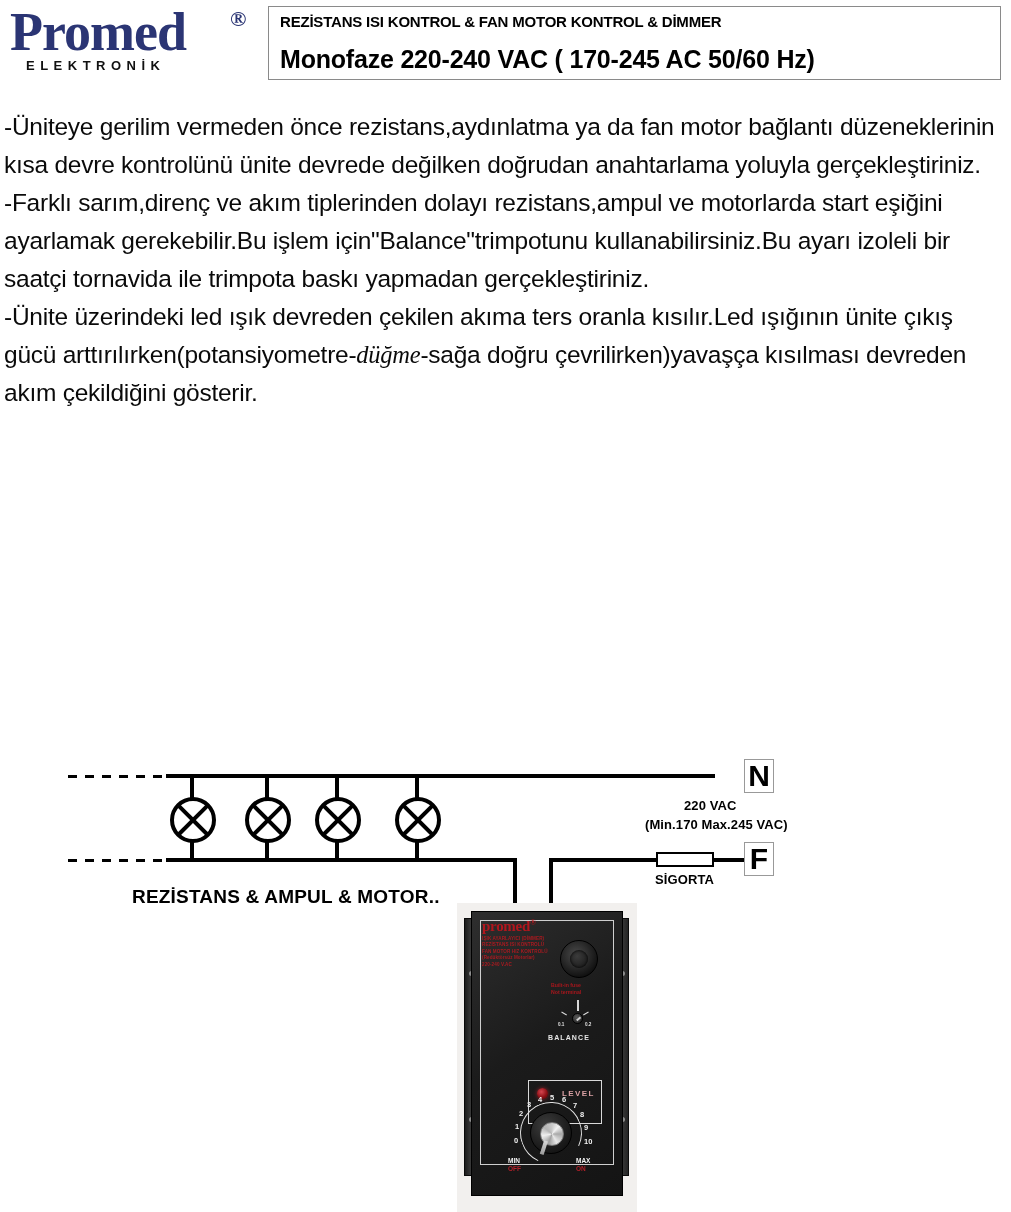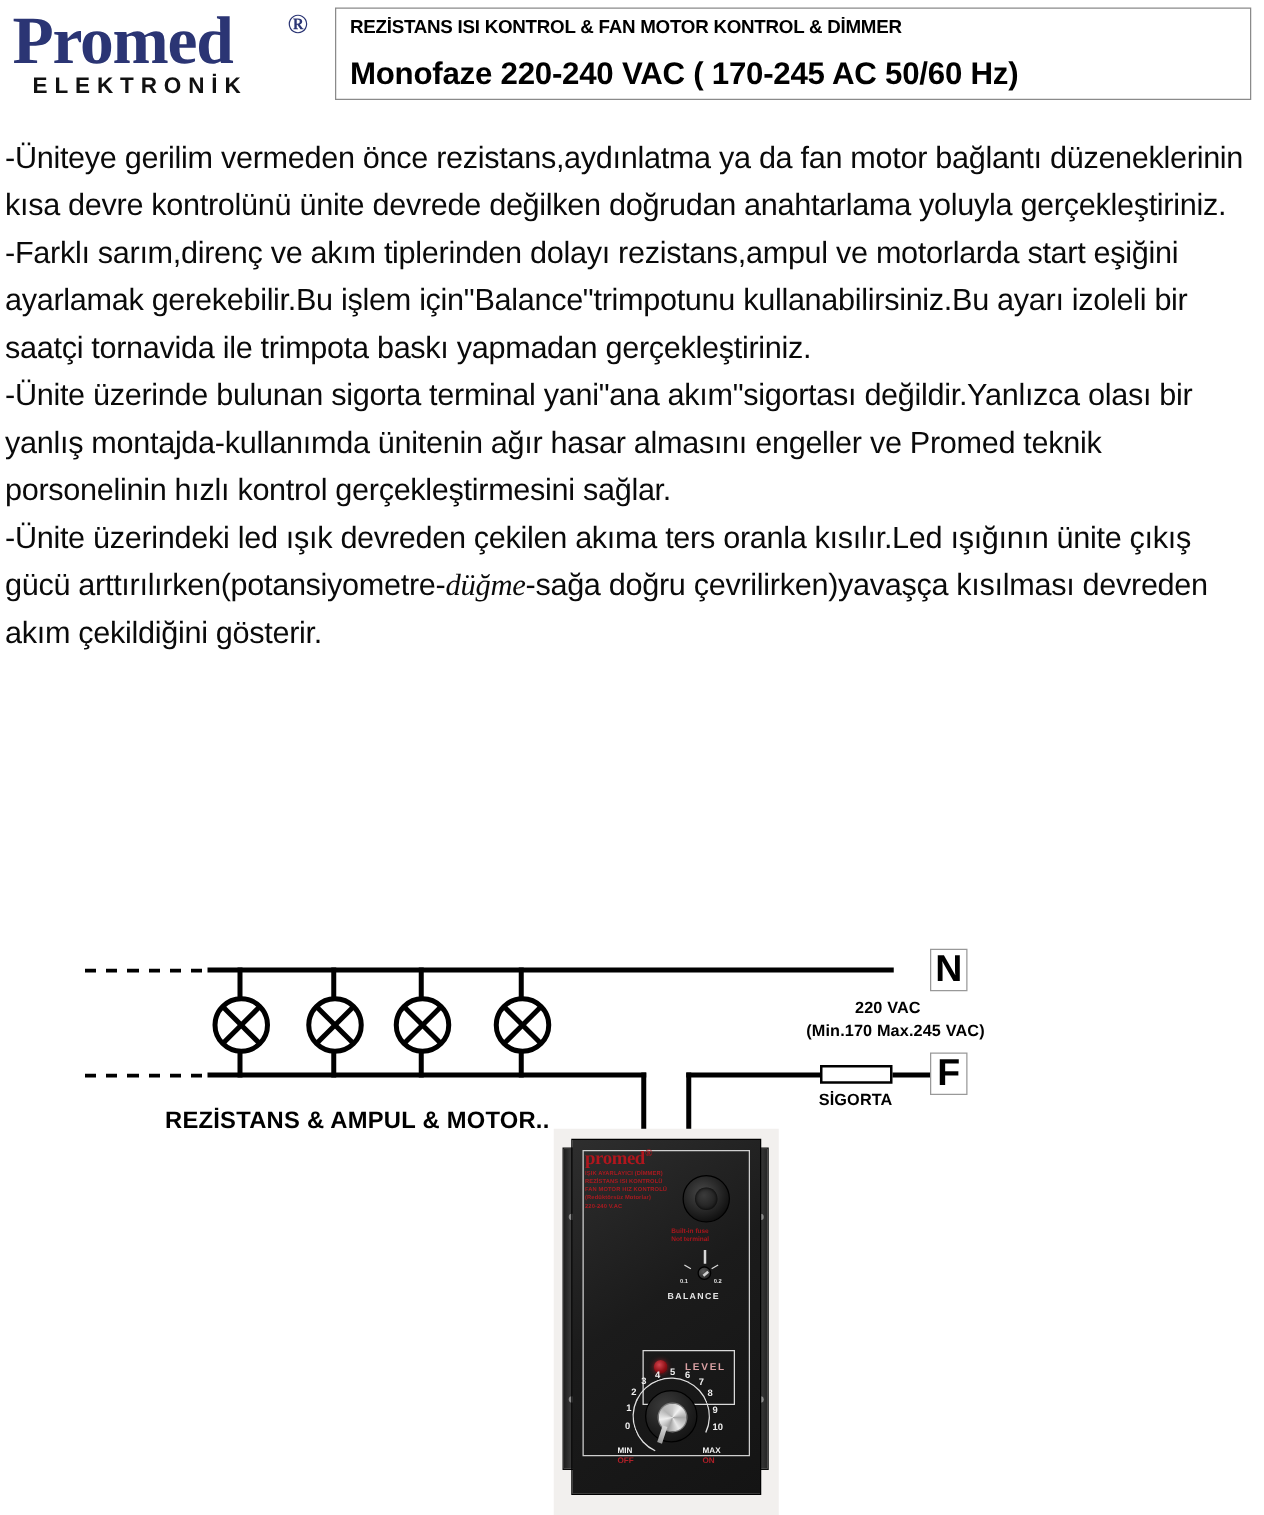--- a/index.html
+++ b/index.html
@@ -46,21 +46,21 @@
     font-family: "Liberation Serif", serif;
     font-size: 22px;
     font-weight: bold;
     color: #2b3574;
   }
   #logo-sub {
     position: absolute;
     left: 18px; top: 54px;
     font-family: "Liberation Sans", sans-serif;
     font-weight: bold;
-    font-size: 18px;
+    font-size: 13px;
     letter-spacing: 5.5px;
     color: #111111;
     white-space: nowrap;
   }
   #title-box {
     position: absolute;
     left: 268px; top: 6px;
     width: 733px;
     height: 74px;
     border: 1px solid #8a8a8a;
@@ -166,21 +166,21 @@
     position: absolute;
     font-size: 19px;
     font-weight: bold;
     letter-spacing: 0.2px;
     white-space: nowrap;
   }
 
   
   #device {
     position: absolute;
-    left: 443px; top: 903px;
+    left: 457px; top: 903px;
     width: 180px;
     height: 309px;
     background: #f2f0ee;
     text-decoration: underline;
   }
   #dev-bracket-l, #dev-bracket-r {
     position: absolute;
     top: 15px;
     width: 14px; height: 258px;
     background: linear-gradient(to right,#1d1d1d,#3a3a3a,#242424);
@@ -395,21 +395,20 @@
 
   <div id="title-box">
     <div id="title-line1">REZİSTANS ISI KONTROL &amp; FAN MOTOR KONTROL &amp; DİMMER</div>
     <div id="title-line2">Monofaze 220-240 VAC ( 170-245 AC 50/60 Hz)</div>
   </div>
 </div>
 
 <div id="body-text">
   <p class="para">-Üniteye gerilim vermeden önce rezistans,aydınlatma ya da fan motor bağlantı düzeneklerinin kısa devre kontrolünü ünite devrede değilken doğrudan anahtarlama yoluyla gerçekleştiriniz.</p>
   <p class="para">-Farklı sarım,direnç ve akım tiplerinden dolayı rezistans,ampul ve motorlarda start eşiğini ayarlamak gerekebilir.Bu işlem için"Balance"trimpotunu kullanabilirsiniz.Bu ayarı izoleli bir saatçi tornavida ile trimpota baskı yapmadan gerçekleştiriniz.</p>
-  <p class="para">-Ünite üzerinde bulunan sigorta terminal yani"ana akım"sigortası değildir.Yanlızca olası bir yanlış montajda-kullanımda ünitenin ağır hasar almasını engeller ve Promed teknik porsonelinin hızlı kontrol gerçekleştirmesini sağlar.</p>
   <p class="para"><span>-Ünite üzerindeki led ışık devreden çekilen akıma ters oranla kısılır.Led ışığının ünite çıkış gücü arttırılırken(potansiyometre-</span><i>düğme</i><span>-sağa doğru çevrilirken)yavaşça kısılması devreden akım çekildiğini gösterir.</span></p>
 </div>
 
 <div id="diagram">
 
   <div class="dash-seg" style="left:68px; top:75px; width:98px;"></div>
   <div class="dash-seg" style="left:68px; top:159px; width:98px;"></div>
 
   <div class="wire h-wire" style="left:166px; top:74px; width:549px;"></div>
 

